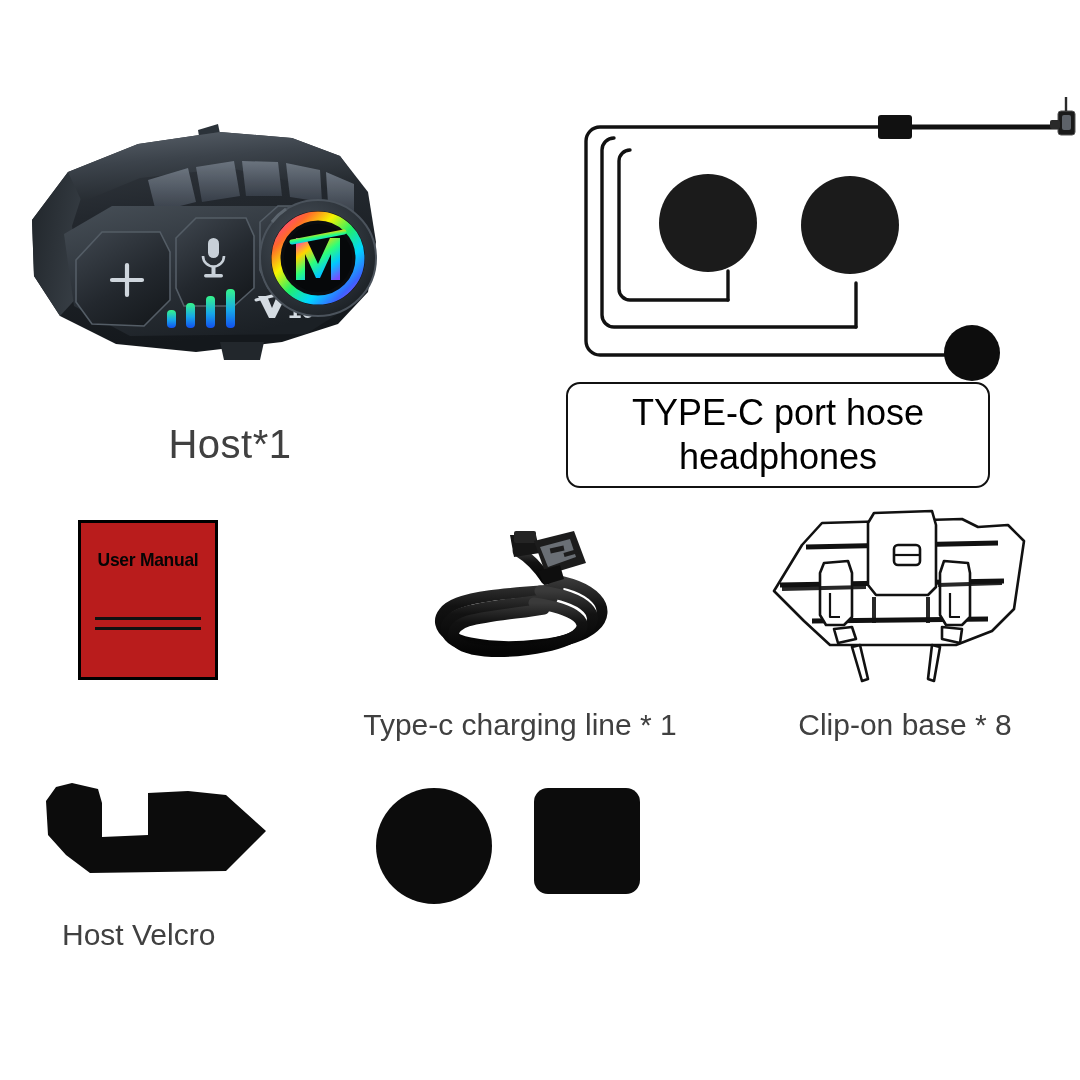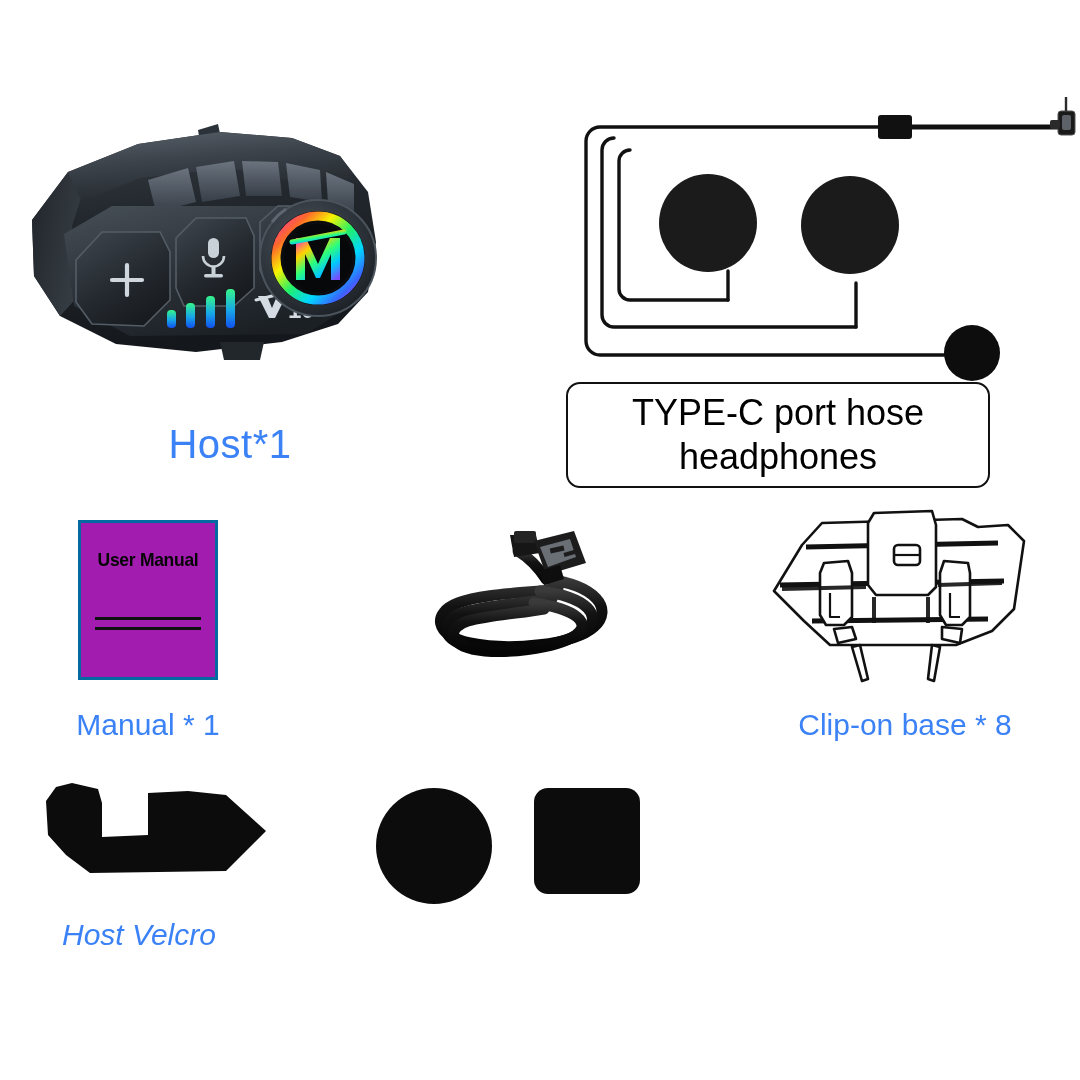--- a/index.html
+++ b/index.html
@@ -22,21 +22,21 @@
     height: 1080px;
     background: #ffffff;
   }
   .item {
     position: absolute;
   }
   .caption {
     position: absolute;
     text-align: center;
     font-family: "Liberation Sans", sans-serif;
-    color: #3b82f6;
+    color: #404040;
     white-space: nowrap;
     font-weight: 400;
   }
 
   
   #host-device {
     left: 20px;
     top: 110px;
     width: 420px;
     height: 300px;
@@ -81,22 +81,22 @@
   
   #manual-unit {
     left: 78px;
     top: 520px;
     width: 140px;
     height: 160px;
   }
   .manual-page {
     position: absolute;
     inset: 0;
-    background: #a21caf;
-    border: 3px solid #0369a1;
+    background: #b91c1c;
+    border: 3px solid #000000;
     box-sizing: border-box;
     padding-left: 36px;
   }
   .manual-title {
     position: absolute;
     left: 0;
     right: 0;
     top: 26px;
     text-align: center;
     font-family: "Liberation Sans Narrow", "Liberation Sans", sans-serif;
@@ -158,21 +158,20 @@
     height: 120px;
   }
   #host-velcro-caption {
     left: 10px;
     top: 918px;
     width: 260px;
     font-size: 30px;
     text-align: left;
     padding-left: 52px;
     box-sizing: border-box;
-    font-style: italic;
   }
 
   
   #velcro-circle {
     left: 376px;
     top: 788px;
     width: 116px;
     height: 116px;
     border-radius: 50%;
     background: #0c0c0c;
@@ -368,21 +367,20 @@
 headphones</div>
   </div>
 
   <div class="item" id="manual-unit">
     <div class="manual-page">
       <div class="manual-title">User Manual</div>
       <div class="manual-rule" id="manual-rule-1"></div>
       <div class="manual-rule" id="manual-rule-2"></div>
     </div>
   </div>
-  <div class="caption" id="manual-caption">Manual * 1</div>
 
   <div class="item" id="cable-unit">
     <svg width="220" height="150" viewBox="0 0 220 150">
       <defs>
         <linearGradient id="wireG" x1="0" y1="0" x2="0" y2="1">
           <stop offset="0%" stop-color="#3a3a3a"></stop>
           <stop offset="40%" stop-color="#121212"></stop>
           <stop offset="100%" stop-color="#050505"></stop>
         </linearGradient>
       </defs>
@@ -406,20 +404,21 @@
       <g>
         <path d="M116 14 L156 4 L168 36 L128 48 Z" fill="#1c1c1c"></path>
         <path d="M122 20 L152 12 L158 30 L130 40 Z" fill="#6a6f75"></path>
         <rect x="132" y="20" width="14" height="5" fill="#1c1c1c" transform="rotate(-12 139 22)"></rect>
         <path d="M146 28 L160 24" stroke="#1c1c1c" stroke-width="4"></path>
       </g>
 
       <path d="M120 44 L142 38 L146 52 L126 58 Z" fill="#0e0e0e"></path>
     </svg>
   </div>
+  <div class="caption" id="cable-caption">Type-c charging line * 1</div>
 
   <div class="item" id="clip-unit">
     <svg width="290" height="185" viewBox="0 0 290 185">
       <g fill="#ffffff" stroke="#111111" stroke-width="2.6" stroke-linejoin="round">
 
         <path d="M46 40 L66 18 L206 14 L222 22 L252 20 L268 36 L258 104 L236 126
                  L200 140 L74 140 L48 116 L18 86 Z"></path>
 
         <path d="M24 80 L248 76" stroke-width="5" fill="none"></path>
         <path d="M50 42 L242 38" stroke-width="5" fill="none"></path>

